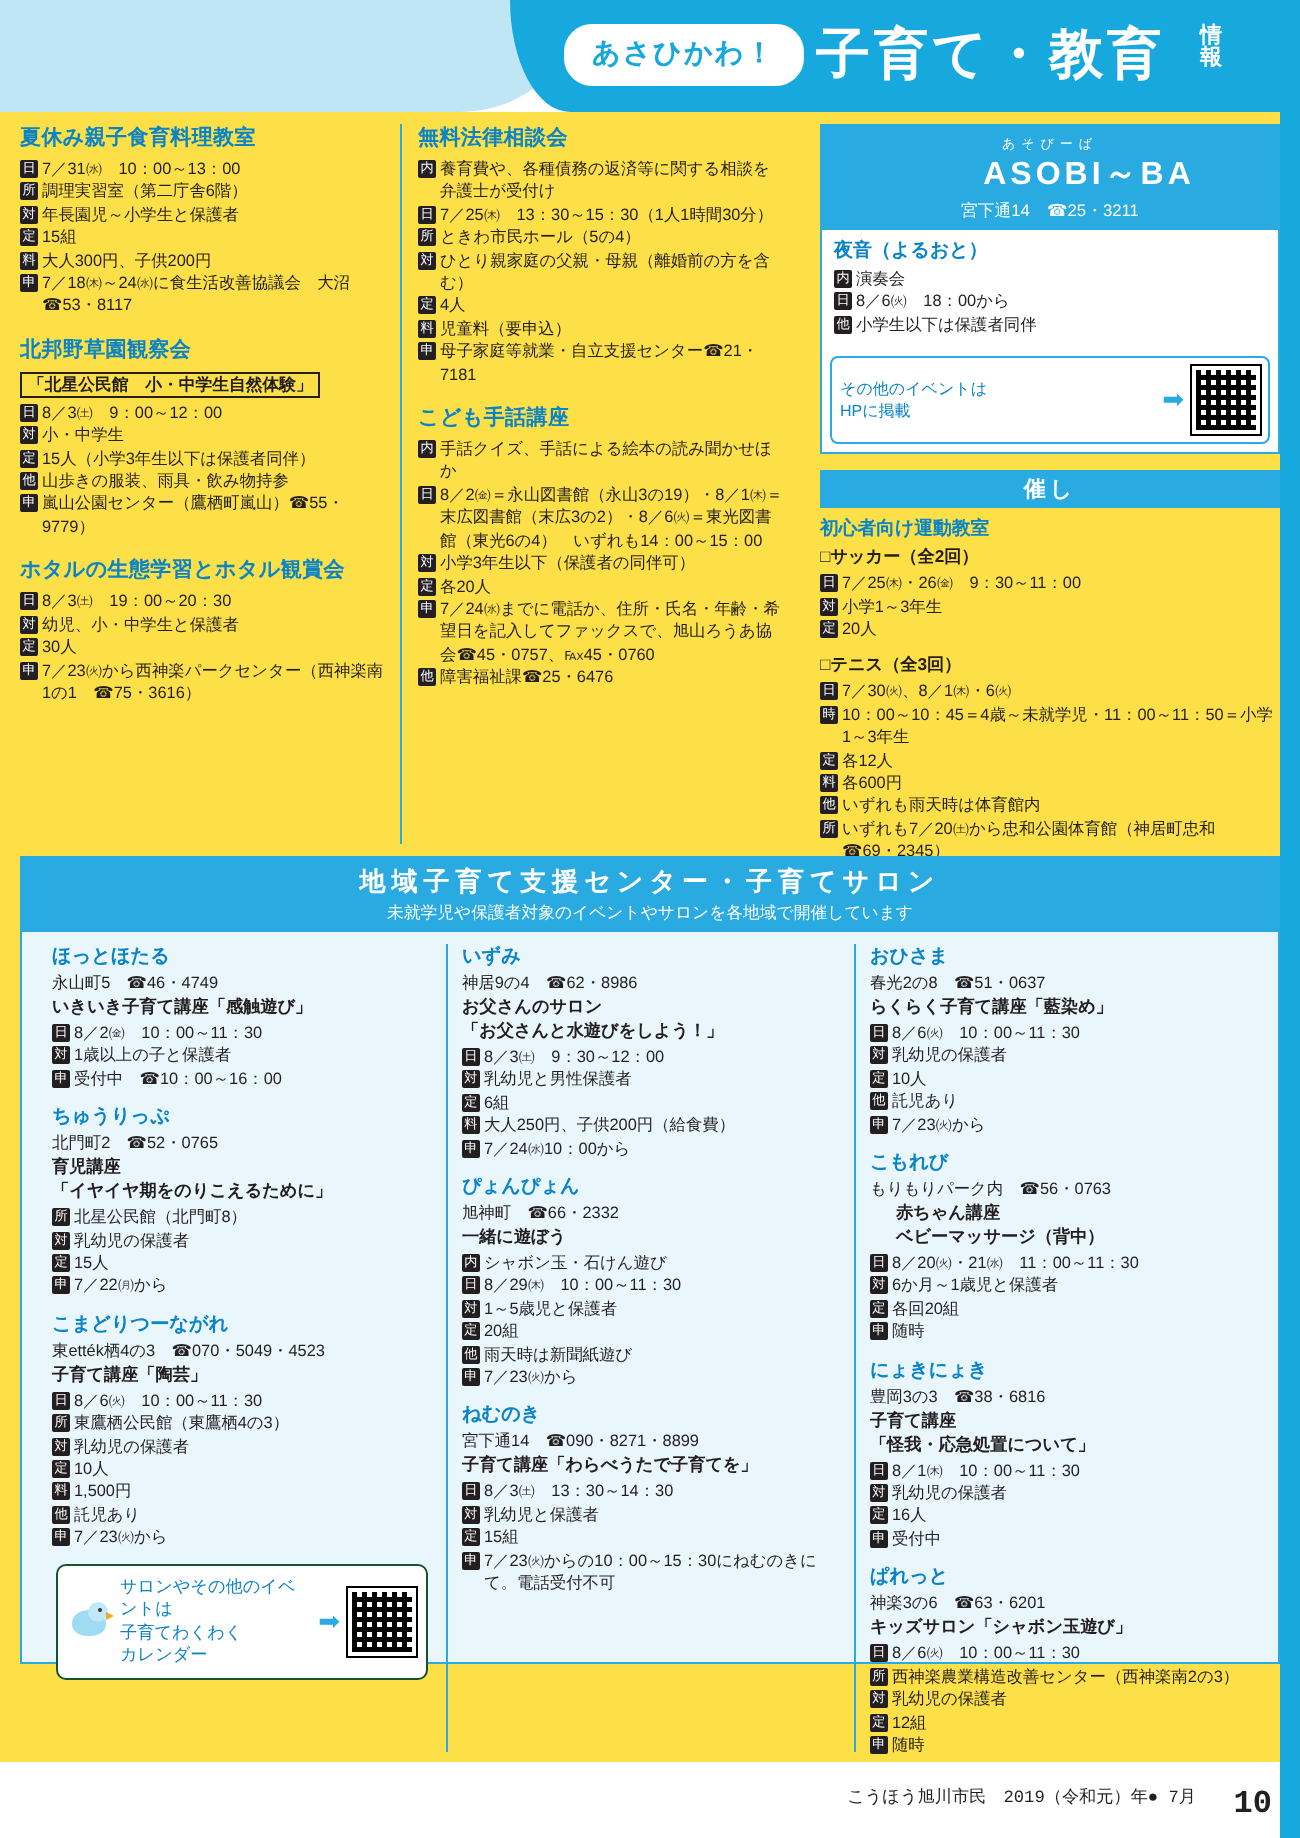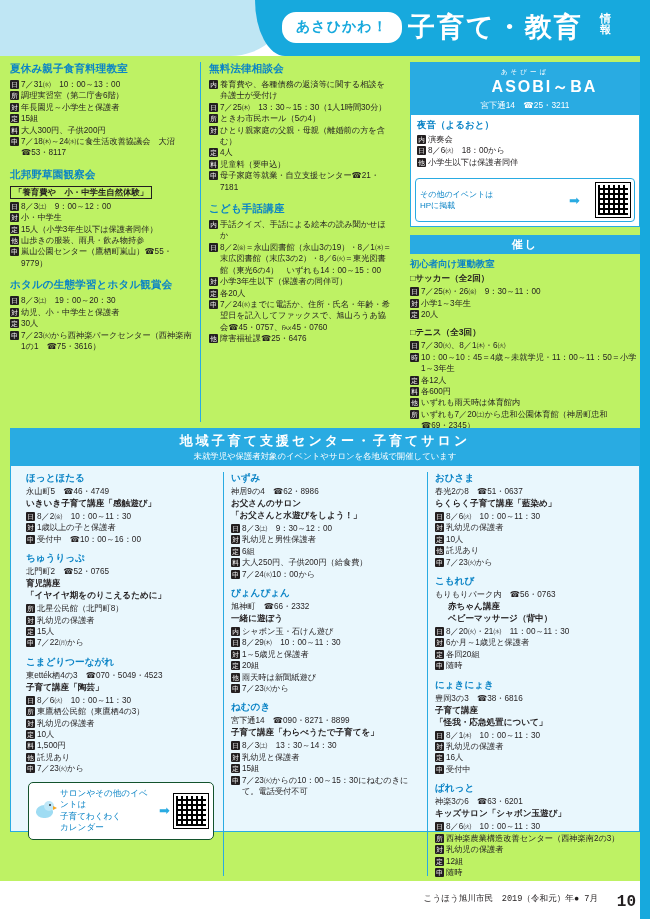--- a/index.html
+++ b/index.html
@@ -6,21 +6,21 @@
   html, body { margin:0; padding:0; }
   body {
     width: 650px; height: 919px;
     background: #eef8fc;
     font-family: "Liberation Sans", "DejaVu Sans", sans-serif;
     font-size: 8px;
     color: #231f20;
     position: relative;
     overflow: hidden;
   }
-  .page { position:relative; width:650px; height:919px; background:#bef264; }
+  .page { position:relative; width:650px; height:919px; background:#fde047; }
 
   
   .header {
     position:relative;
     height:56px;
     background:#ffffff;
   }
   .hdr-left-wave {
     position:absolute; left:0; top:0; width:290px; height:56px;
     background:#bfe6f4;
@@ -88,21 +88,21 @@
   .asobi-top {
     background:#29abe2; color:#ffffff; text-align:center; padding:5px 0 4px 0;
   }
   .asobi-ruby { font-size:6.5px; letter-spacing:3px; }
   .asobi-name { font-size:16px; font-weight:bold; letter-spacing:2px;padding-left:39px; }
   .asobi-addr { font-size:8.4px; margin-top:2px; }
   .asobi-body { padding:4px 6px 5px 6px; }
   .asobi-h { color:#0b84c6; font-size:9.5px; font-weight:bold; margin:0 0 2px 0;}
   .qrbox {
     border:1px solid #29abe2; border-radius:4px; margin:5px 4px 4px 4px;
-    padding:4px 4px; display:flex; align-items:center; gap:16px;
+    padding:4px 4px; display:flex; align-items:center; gap:4px;
     background:#ffffff;
   }
   .qrbox .qtxt { font-size:8px; color:#0b84c6; line-height:11px; flex:1; }
   .qr {
     width:34px; height:34px; flex:none;
     background-image:
       linear-gradient(90deg,#000 50%,transparent 50%),
       linear-gradient(0deg,#000 50%,transparent 50%);
     background-size:5px 5px, 5px 5px;
     background-color:#fff;
@@ -209,21 +209,21 @@
           </div>
           <div class="line">
             <span class="mk">料</span>
             <span class="txt">大人300円、子供200円</span>
           </div>
           <div class="line">
             <span class="mk">申</span>
             <span class="txt">7／18㈭～24㈬に食生活改善協議会　大沼☎53・8117</span>
           </div>
         </div>
-        <div class="sec-wrap"><h3 class="sec">北邦野草園観察会</h3><div class="boxed-title">「養育費や　小・中学生自然体験」</div><div class="line">
+        <div class="sec-wrap"><h3 class="sec">北邦野草園観察会</h3><div class="boxed-title">「北星公民館　小・中学生自然体験」</div><div class="line">
             <span class="mk">日</span>
             <span class="txt">8／3㈯　9：00～12：00</span>
           </div><div class="line">
             <span class="mk">対</span>
             <span class="txt">小・中学生</span>
           </div><div class="line">
             <span class="mk">定</span>
             <span class="txt">15人（小学3年生以下は保護者同伴）</span>
           </div><div class="line">
             <span class="mk">他</span>

